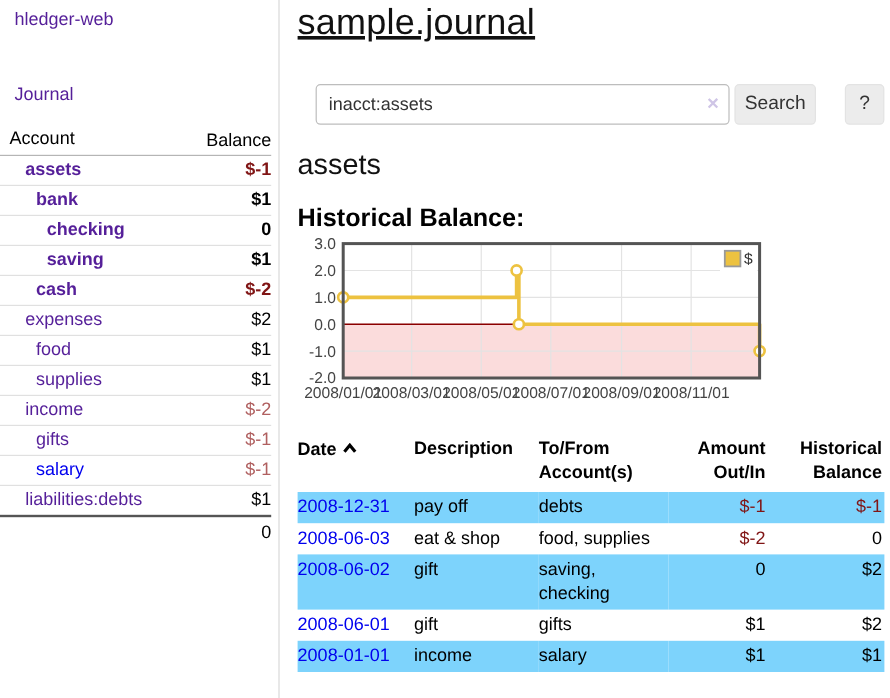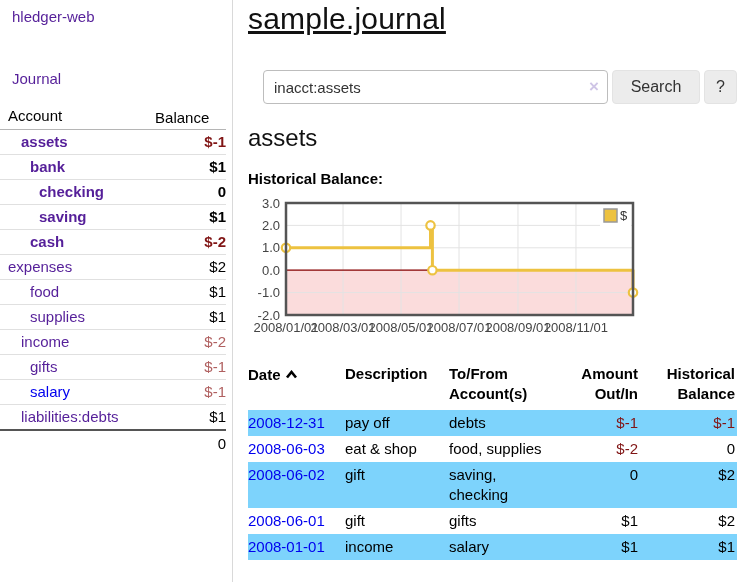--- a/index.html
+++ b/index.html
@@ -13,21 +13,21 @@
 
   
   .sidebar{position:absolute;left:0;top:0;width:233px;height:582px;
     border-right:1px solid #d9d9d9;box-sizing:border-box;}
   .app-title{position:absolute;left:12px;top:8px;font-size:15px;color:#551f99;}
   .journal-link{position:absolute;left:12px;top:70px;font-size:15px;color:#551f99;}
   .acct-table{position:absolute;left:0;top:103px;width:226px;
     border-collapse:collapse;font-size:15px;}
   .acct-table th{font-weight:400;text-align:left;padding:4px 0 5px 8px;
     border-bottom:1px solid #b5b5b5;}
-  .acct-table th.balhead{padding:4px 0 2px 0;}
+  .acct-table th.balhead{text-align:right;padding:4px 0 2px 0;}
   .acct-table td{padding:3px 0;border-bottom:1px solid #e0e0e0;line-height:18px;}
   .acct-table td.bal{text-align:right;}
   .acct-table tr.matched td{font-weight:bold;}
   .acct-table tr.total-row td{border-top:2px solid #555;border-bottom:none;
     font-weight:400;padding-top:4px;}
   .lnk-purple{color:#551f99;}
   .lnk-blue{color:#0000ee;}
   .neg{color:#801515;}
   .neg-muted{color:#b06060;}
 
@@ -37,25 +37,25 @@
     color:#111;margin:0;letter-spacing:.2px;text-decoration:underline;}
   .search-row{position:absolute;left:0;top:70px;width:489px;height:34px;}
   .search-box{position:absolute;left:0;top:0;width:360px;height:18px;box-sizing:border-box;padding-left:15px;}
   .search-input{width:100%;height:34px;box-sizing:border-box;border:1px solid #bdbdbd;
     border-radius:4px;padding:0 30px 0 10px;font-size:15px;color:#333;
     font-family:inherit;outline:none;}
   .clear-x{position:absolute;right:9px;top:7px;color:#cfc5e6;font-size:17px;
     font-weight:bold;cursor:pointer;line-height:20px;}
   .btn{position:absolute;top:0;height:34px;background:#ececec;border:1px solid #e3e3e3;
     border-radius:4px;font-size:16px;color:#333;font-family:inherit;cursor:pointer;}
-  .btn-search{left:364px;width:88px;}
+  .btn-search{left:364px;width:68px;}
   .btn-help{left:456px;width:33px;}
   .acct-heading{position:absolute;left:0;top:124px;font-size:24px;font-weight:400;
     color:#111;margin:0;}
-  .chart-label{position:absolute;left:0;top:170px;font-size:15px;font-weight:bold;}
+  .chart-label{position:absolute;left:0;top:170px;font-size:21px;font-weight:bold;}
   .chart-wrap{position:absolute;left:0;top:198px;width:489px;height:142px;}
 
   
   .tx-table{position:absolute;left:0;top:362px;width:489px;border-collapse:collapse;
     font-size:15px;table-layout:fixed;}
   .tx-table th{font-weight:bold;text-align:left;vertical-align:top;
     padding:2px 10px 6px 0;line-height:20px;}
   .tx-table th.r,.tx-table td.r{text-align:right;padding-right:2px;margin-top:12px;}
   .tx-table td{vertical-align:top;padding:3px 10px 3px 0;line-height:20px;}
   .tx-table td.r{padding-right:2px;}
@@ -92,21 +92,21 @@
         </tr>
         <tr class="matched">
           <td style="padding-left: 39px;"><a class="lnk-purple">saving</a></td>
           <td class="bal">$1</td>
         </tr>
         <tr class="matched">
           <td style="padding-left: 30px;"><a class="lnk-purple">cash</a></td>
           <td class="bal neg">$-2</td>
         </tr>
         <tr>
-          <td style="padding-left: 8px;"><a class="lnk-purple">expenses</a></td>
+          <td style="padding-left: 21px;"><a class="lnk-purple">expenses</a></td>
           <td class="bal">$2</td>
         </tr>
         <tr>
           <td style="padding-left: 30px;"><a class="lnk-purple">food</a></td>
           <td class="bal">$1</td>
         </tr>
         <tr>
           <td style="padding-left: 30px;"><a class="lnk-purple">supplies</a></td>
           <td class="bal">$1</td>
         </tr>

